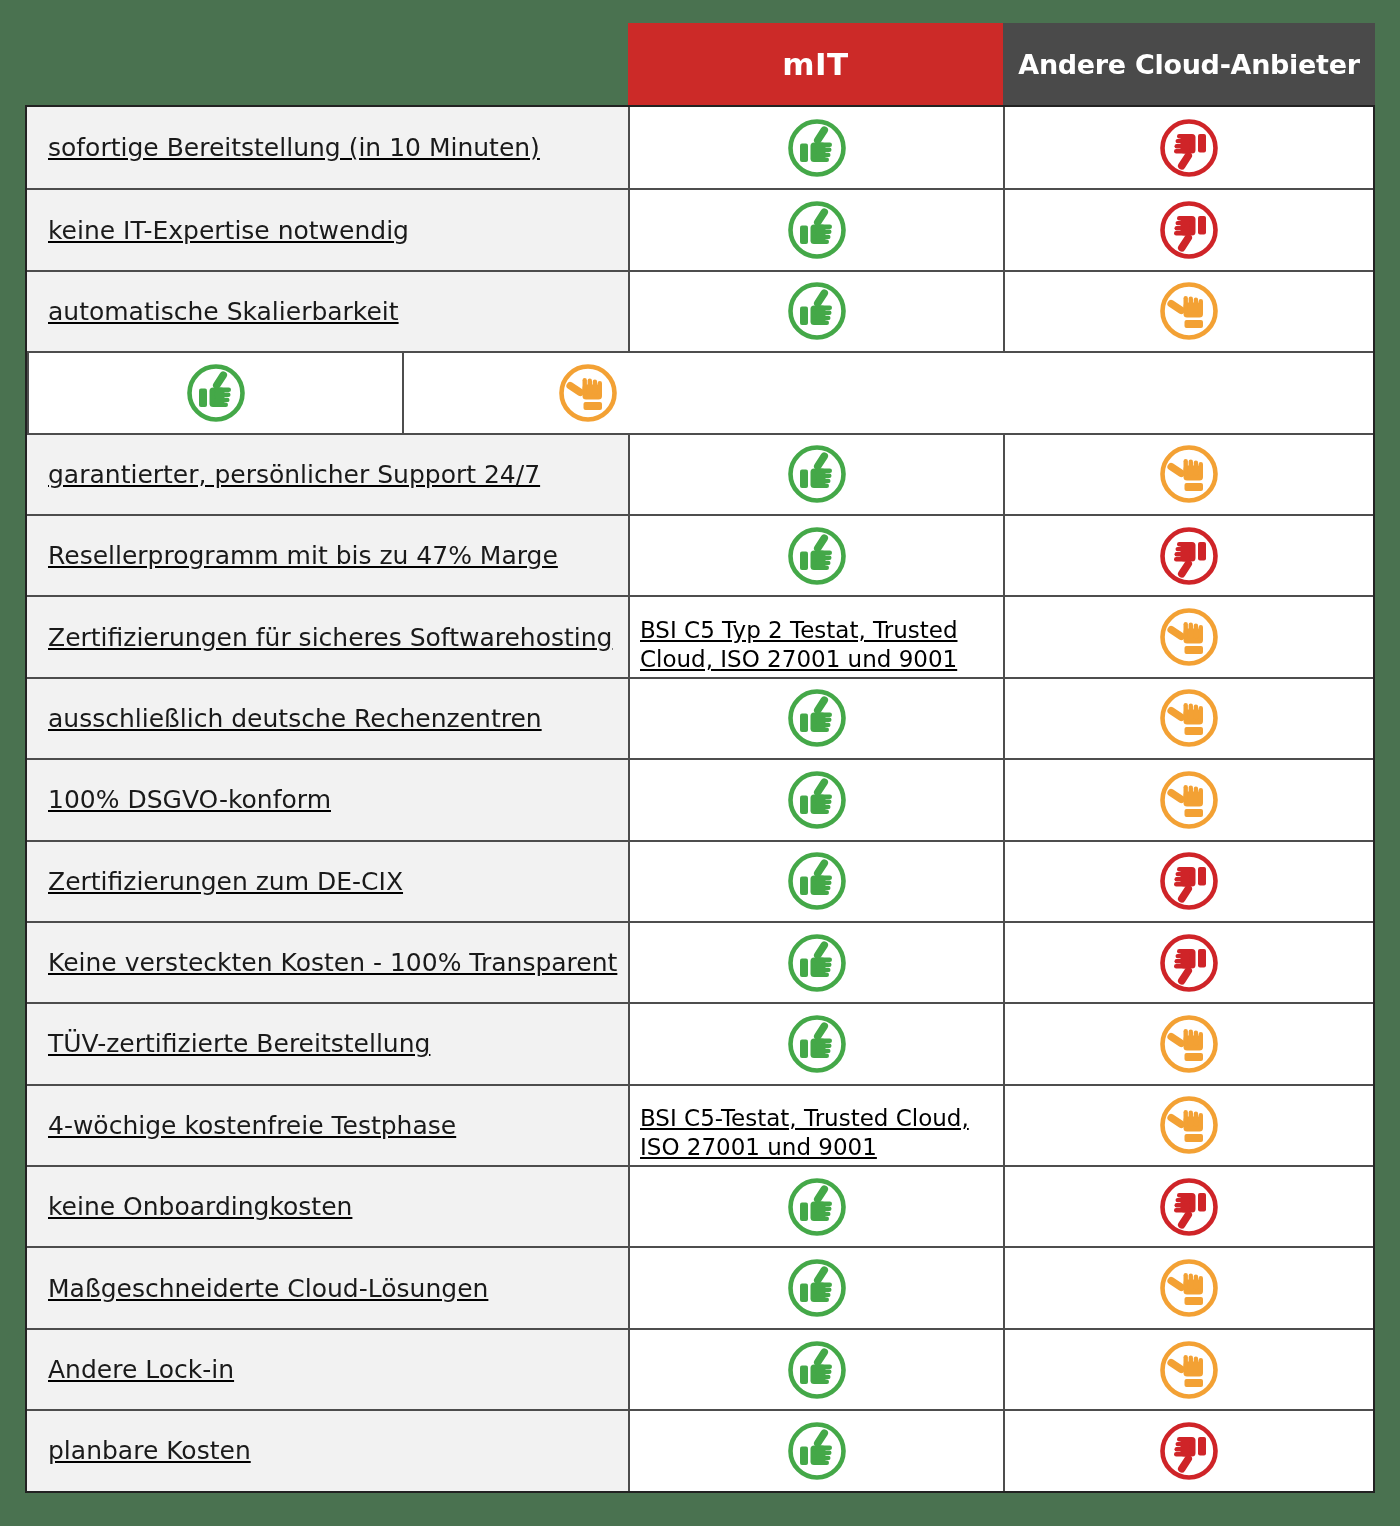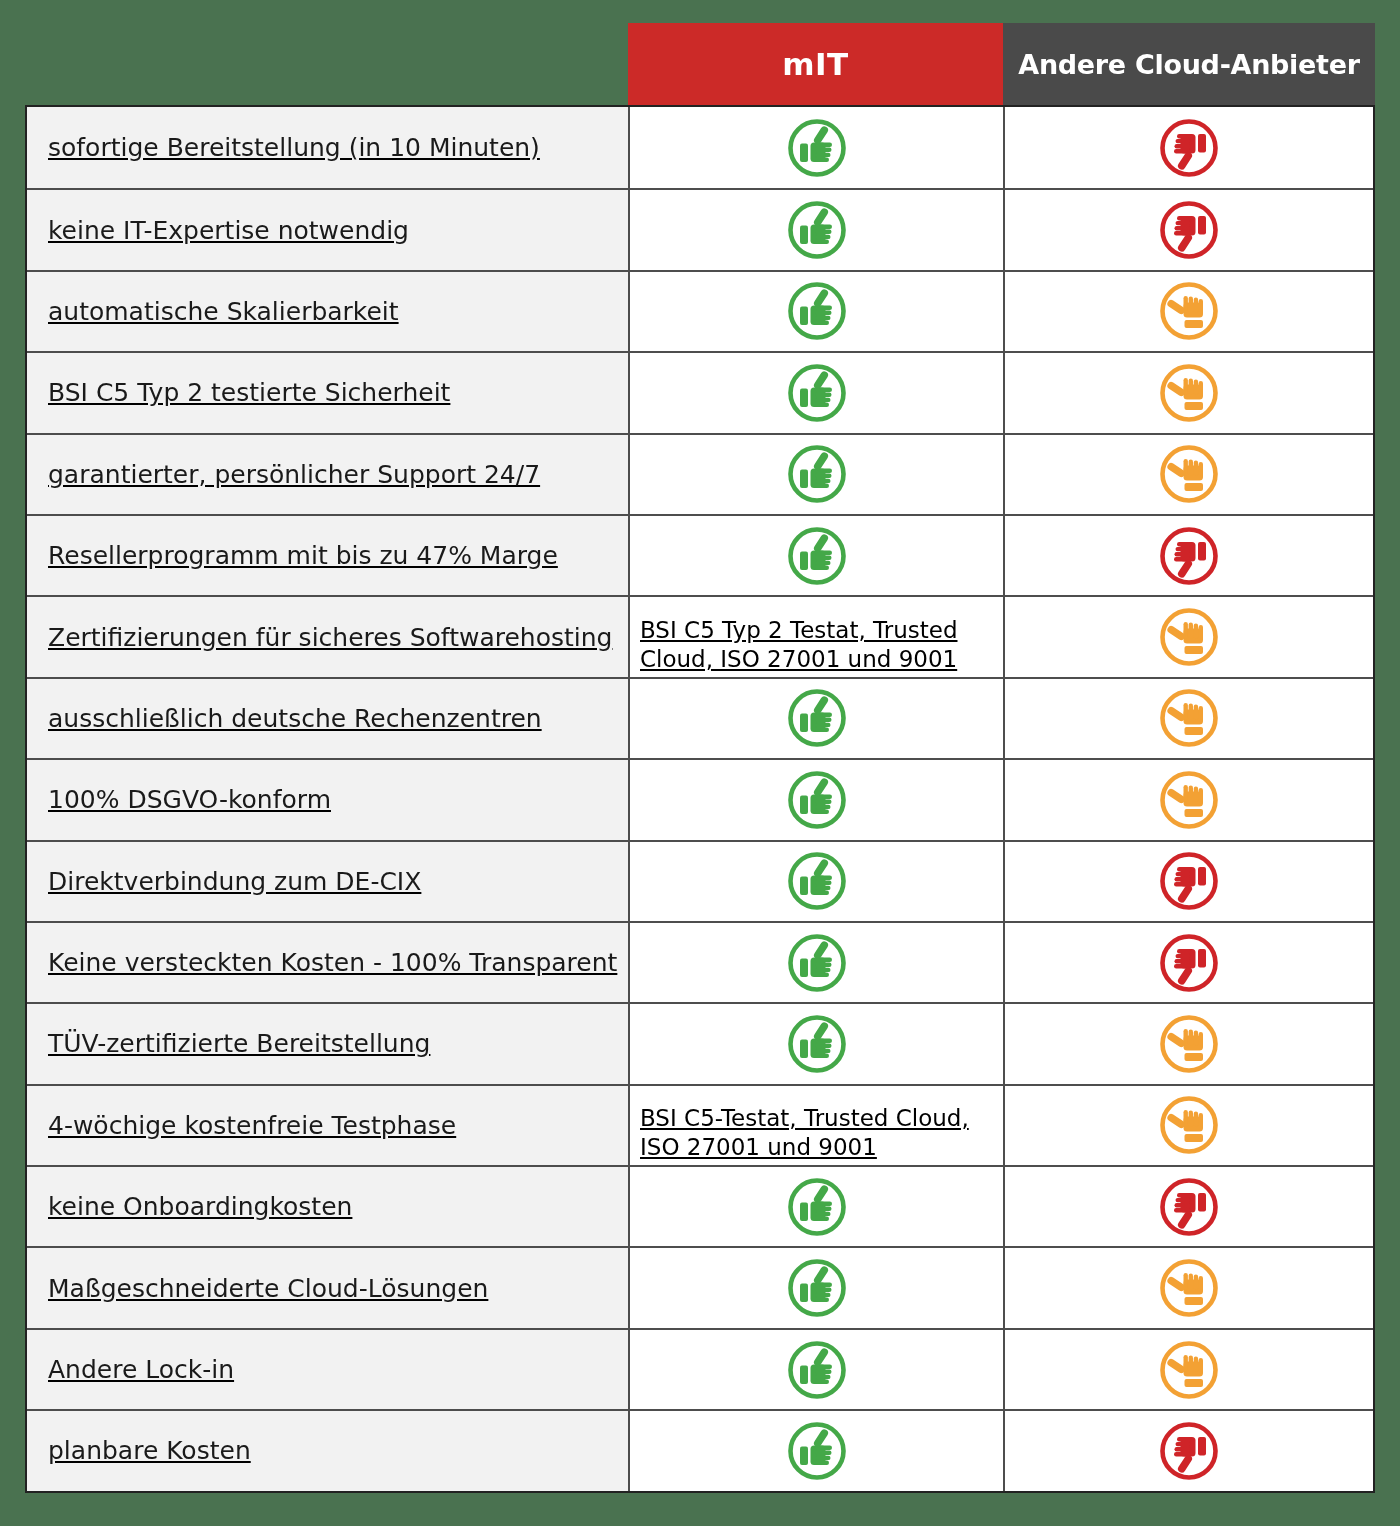--- a/index.html
+++ b/index.html
@@ -206,21 +206,20 @@
                   <rect x="30" y="36.7" width="15.5" height="4.4" rx="2.2"></rect>
                   <rect x="30" y="41.6" width="14" height="4.4" rx="2.2"></rect>
                   <rect x="27.2" y="8" width="7.5" height="19.5" rx="3.7" transform="rotate(33 31 27)"></rect>
                 </g>
               </g>
             </svg>
           </div>
   </div>
 
   <div class="row">
-    <div class="cell cell-label">BSI C5 Typ 2 testierte Sicherheit</div>
     <div class="cell cell-mit">
             <svg class="thumb-svg" width="64" height="64" viewBox="0 0 64 64" style="color:#44a848">
               <g transform="rotate(0 32 32)">
                 <circle cx="32" cy="32" r="26.5" fill="none" stroke="currentColor" stroke-width="4.6"></circle>
                 <g fill="currentColor">
                   <rect x="15" y="27.5" width="8" height="18.5" rx="2"></rect>
                   <rect x="25.5" y="26.5" width="15" height="19.5" rx="3.5"></rect>
                   <rect x="30" y="26.5" width="17" height="4.4" rx="2.2"></rect>
                   <rect x="30" y="31.6" width="16.5" height="4.4" rx="2.2"></rect>
                   <rect x="30" y="36.7" width="15.5" height="4.4" rx="2.2"></rect>
@@ -408,21 +407,21 @@
                   <rect x="30" y="36.7" width="15.5" height="4.4" rx="2.2"></rect>
                   <rect x="30" y="41.6" width="14" height="4.4" rx="2.2"></rect>
                   <rect x="27.2" y="8" width="7.5" height="19.5" rx="3.7" transform="rotate(33 31 27)"></rect>
                 </g>
               </g>
             </svg>
           </div>
   </div>
 
   <div class="row">
-    <div class="cell cell-label">Direktverbindung zum DE-CIX</div>
+    <div class="cell cell-label">Zertifizierungen zum DE-CIX</div>
     <div class="cell cell-mit">
             <svg class="thumb-svg" width="64" height="64" viewBox="0 0 64 64" style="color:#44a848">
               <g transform="rotate(0 32 32)">
                 <circle cx="32" cy="32" r="26.5" fill="none" stroke="currentColor" stroke-width="4.6"></circle>
                 <g fill="currentColor">
                   <rect x="15" y="27.5" width="8" height="18.5" rx="2"></rect>
                   <rect x="25.5" y="26.5" width="15" height="19.5" rx="3.5"></rect>
                   <rect x="30" y="26.5" width="17" height="4.4" rx="2.2"></rect>
                   <rect x="30" y="31.6" width="16.5" height="4.4" rx="2.2"></rect>
                   <rect x="30" y="36.7" width="15.5" height="4.4" rx="2.2"></rect>

